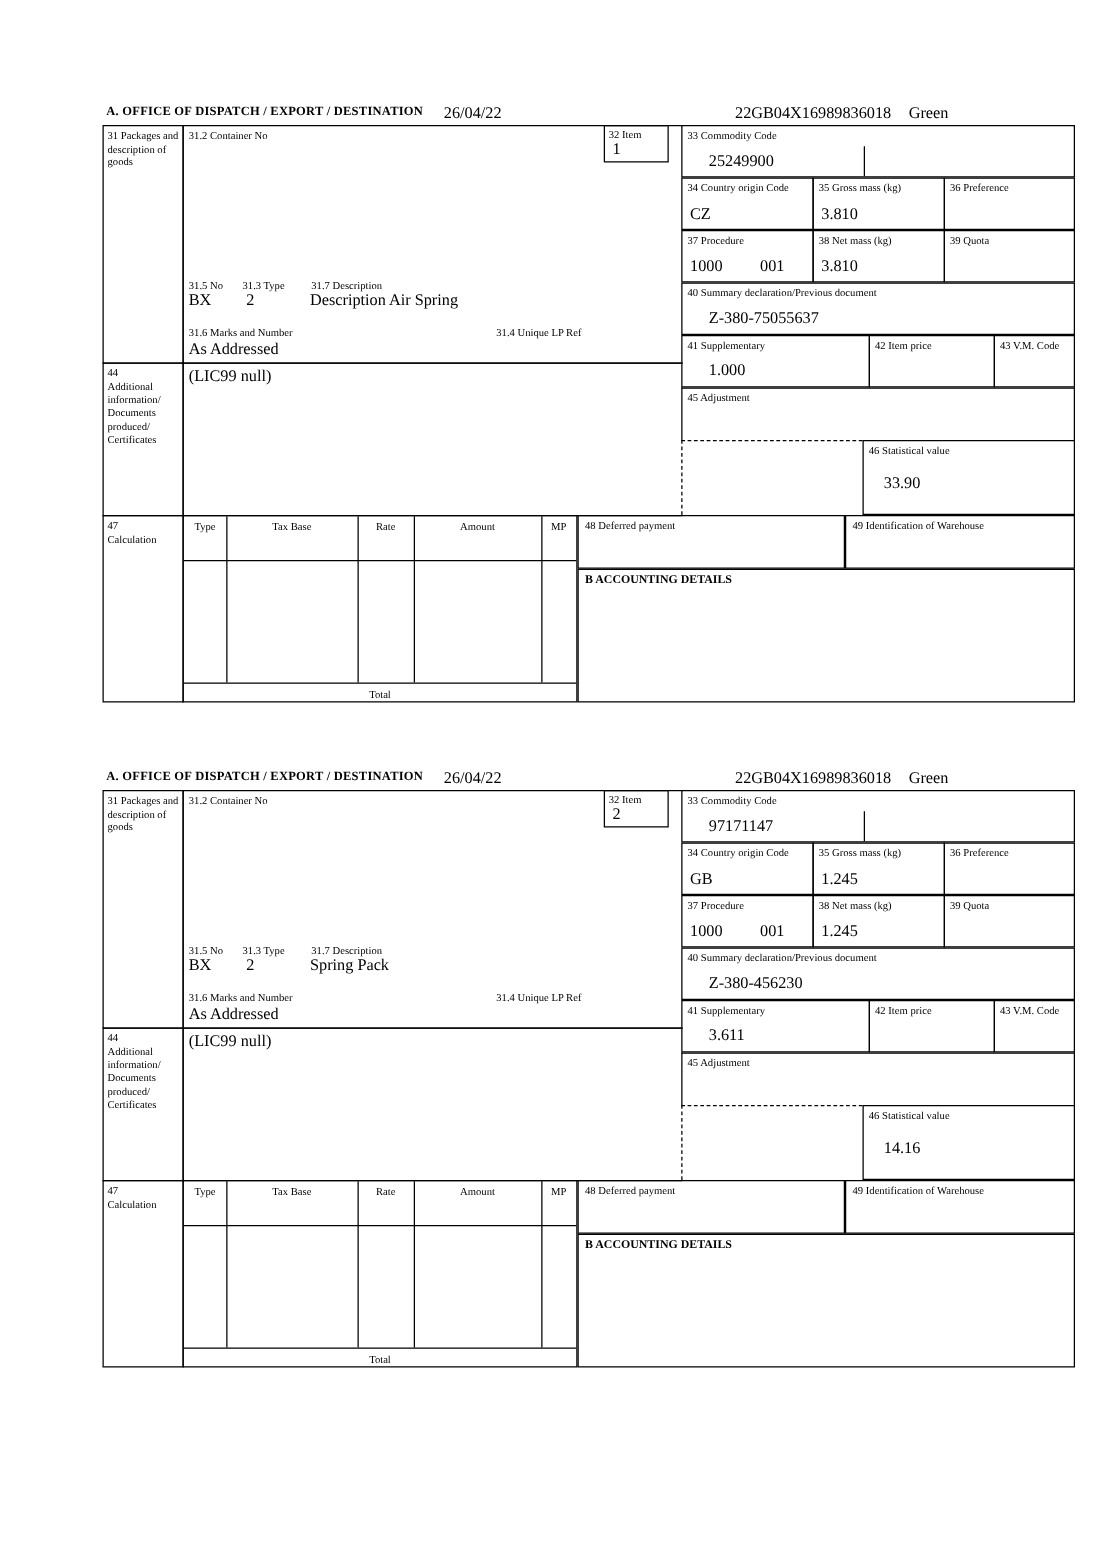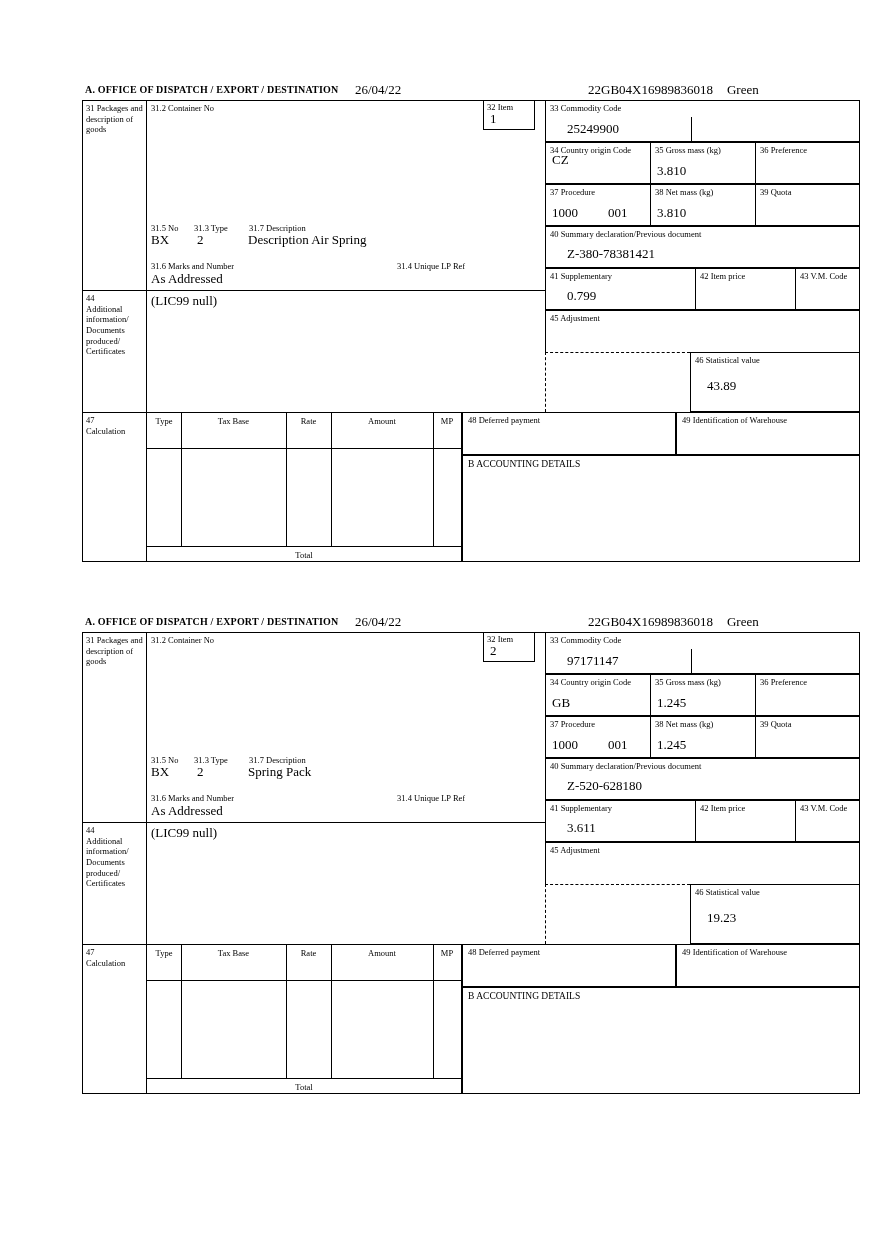--- a/index.html
+++ b/index.html
@@ -12,21 +12,21 @@
   .nbb{border-bottom:none}
   .lbl{font-size:8.5px;line-height:1.25}
   .val{font-size:13px;line-height:1.1;white-space:nowrap}
   .hdr-office{font-weight:700;font-size:10px;letter-spacing:.2px;white-space:nowrap}
   .gap{margin-left:14px}
   .vline{position:absolute;width:0;border-left:1px solid #000}
   .hline{position:absolute;height:0;border-top:1px solid #000}
   .dvline{position:absolute;width:0;border-left:1px dashed #000}
   .dhline{position:absolute;height:0;border-top:1px dashed #000}
   .th{position:absolute;font-size:8.5px;text-align:center;line-height:1.2}
-  .acct{font-weight:400;font-size:9.5px;white-space:nowrap}
+  .acct{font-weight:700;font-size:9.5px;white-space:nowrap}
 </style>
 </head>
 <body>
 
 <section class="block" style="top:82px">
   <div class="abs hdr-office" style="left:85px;top:2px">A.  OFFICE OF DISPATCH / EXPORT / DESTINATION</div>
   <div class="abs val" style="left:355px;top:1px">26/04/22</div>
   <div class="abs val" style="left:588px;top:1px"><span>22GB04X16989836018</span><span class="gap">Green</span></div>
 
   <div class="box" style="left:82px;top:18px;width:65px;height:191px;padding:2px 3px">
@@ -60,21 +60,21 @@
     <div class="val abs" style="left:4px;top:3px">(LIC99 null)</div>
   </div>
 
   <div class="box" style="left:545px;top:18px;width:315px;height:42px">
     <div class="lbl abs" style="left:4px;top:2px">33 Commodity Code</div>
     <div class="val abs" style="left:21px;top:21px">25249900</div>
     <div class="vline" style="left:145px;top:16px;height:24px"></div>
   </div>
   <div class="box" style="left:545px;top:60px;width:106px;height:42px">
     <div class="lbl abs" style="left:4px;top:2px">34 Country origin Code</div>
-    <div class="val abs" style="left:6px;top:10px">CZ</div>
+    <div class="val abs" style="left:6px;top:21px">CZ</div>
   </div>
   <div class="box" style="left:650px;top:60px;width:106px;height:42px">
     <div class="lbl abs" style="left:4px;top:2px">35 Gross mass (kg)</div>
     <div class="val abs" style="left:6px;top:21px">3.810</div>
   </div>
   <div class="box" style="left:755px;top:60px;width:105px;height:42px">
     <div class="lbl abs" style="left:4px;top:2px">36 Preference</div>
   </div>
   <div class="box" style="left:545px;top:102px;width:106px;height:42px">
     <div class="lbl abs" style="left:4px;top:2px">37 Procedure</div>
@@ -83,40 +83,40 @@
   </div>
   <div class="box" style="left:650px;top:102px;width:106px;height:42px">
     <div class="lbl abs" style="left:4px;top:2px">38 Net mass (kg)</div>
     <div class="val abs" style="left:6px;top:21px">3.810</div>
   </div>
   <div class="box" style="left:755px;top:102px;width:105px;height:42px">
     <div class="lbl abs" style="left:4px;top:2px">39 Quota</div>
   </div>
   <div class="box" style="left:545px;top:144px;width:315px;height:42px">
     <div class="lbl abs" style="left:4px;top:2px">40 Summary declaration/Previous document</div>
-    <div class="val abs" style="left:21px;top:20px">Z-380-78381421</div>
+    <div class="val abs" style="left:21px;top:20px">Z-380-75055637</div>
   </div>
   <div class="box" style="left:545px;top:186px;width:151px;height:42px">
     <div class="lbl abs" style="left:4px;top:2px">41 Supplementary</div>
-    <div class="val abs" style="left:21px;top:20px">0.799</div>
+    <div class="val abs" style="left:21px;top:20px">1.000</div>
   </div>
   <div class="box" style="left:695px;top:186px;width:101px;height:42px">
     <div class="lbl abs" style="left:4px;top:2px">42 Item price</div>
   </div>
   <div class="box" style="left:795px;top:186px;width:65px;height:42px">
     <div class="lbl abs" style="left:4px;top:2px">43 V.M. Code</div>
   </div>
   <div class="box nbb" style="left:545px;top:228px;width:315px;height:42px">
     <div class="lbl abs" style="left:4px;top:2px">45 Adjustment</div>
   </div>
   <div class="dhline" style="left:545px;top:270px;width:145px"></div>
   <div class="dvline" style="left:545px;top:270px;height:60px"></div>
   <div class="box" style="left:690px;top:270px;width:170px;height:60px">
     <div class="lbl abs" style="left:4px;top:2px">46 Statistical value</div>
-    <div class="val abs" style="left:16px;top:26px">43.89</div>
+    <div class="val abs" style="left:16px;top:26px">33.90</div>
   </div>
 
   <div class="box" style="left:82px;top:330px;width:65px;height:150px;padding:2px 3px">
     <div class="lbl">47</div>
     <div class="lbl">Calculation</div>
   </div>
   <div class="box" style="left:146px;top:330px;width:316px;height:150px">
     <div class="vline" style="left:34px;top:0;height:133px"></div>
     <div class="vline" style="left:139px;top:0;height:133px"></div>
     <div class="vline" style="left:184px;top:0;height:133px"></div>
@@ -200,40 +200,40 @@
   </div>
   <div class="box" style="left:650px;top:102px;width:106px;height:42px">
     <div class="lbl abs" style="left:4px;top:2px">38 Net mass (kg)</div>
     <div class="val abs" style="left:6px;top:21px">1.245</div>
   </div>
   <div class="box" style="left:755px;top:102px;width:105px;height:42px">
     <div class="lbl abs" style="left:4px;top:2px">39 Quota</div>
   </div>
   <div class="box" style="left:545px;top:144px;width:315px;height:42px">
     <div class="lbl abs" style="left:4px;top:2px">40 Summary declaration/Previous document</div>
-    <div class="val abs" style="left:21px;top:20px">Z-520-628180</div>
+    <div class="val abs" style="left:21px;top:20px">Z-380-456230</div>
   </div>
   <div class="box" style="left:545px;top:186px;width:151px;height:42px">
     <div class="lbl abs" style="left:4px;top:2px">41 Supplementary</div>
     <div class="val abs" style="left:21px;top:20px">3.611</div>
   </div>
   <div class="box" style="left:695px;top:186px;width:101px;height:42px">
     <div class="lbl abs" style="left:4px;top:2px">42 Item price</div>
   </div>
   <div class="box" style="left:795px;top:186px;width:65px;height:42px">
     <div class="lbl abs" style="left:4px;top:2px">43 V.M. Code</div>
   </div>
   <div class="box nbb" style="left:545px;top:228px;width:315px;height:42px">
     <div class="lbl abs" style="left:4px;top:2px">45 Adjustment</div>
   </div>
   <div class="dhline" style="left:545px;top:270px;width:145px"></div>
   <div class="dvline" style="left:545px;top:270px;height:60px"></div>
   <div class="box" style="left:690px;top:270px;width:170px;height:60px">
     <div class="lbl abs" style="left:4px;top:2px">46 Statistical value</div>
-    <div class="val abs" style="left:16px;top:26px">19.23</div>
+    <div class="val abs" style="left:16px;top:26px">14.16</div>
   </div>
 
   <div class="box" style="left:82px;top:330px;width:65px;height:150px;padding:2px 3px">
     <div class="lbl">47</div>
     <div class="lbl">Calculation</div>
   </div>
   <div class="box" style="left:146px;top:330px;width:316px;height:150px">
     <div class="vline" style="left:34px;top:0;height:133px"></div>
     <div class="vline" style="left:139px;top:0;height:133px"></div>
     <div class="vline" style="left:184px;top:0;height:133px"></div>

